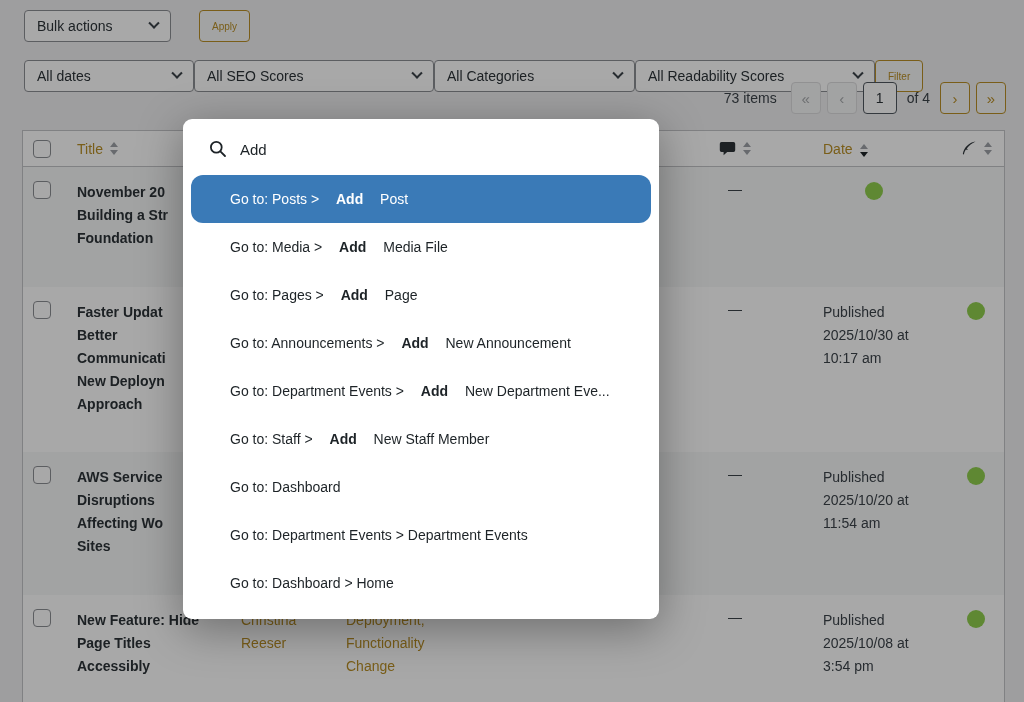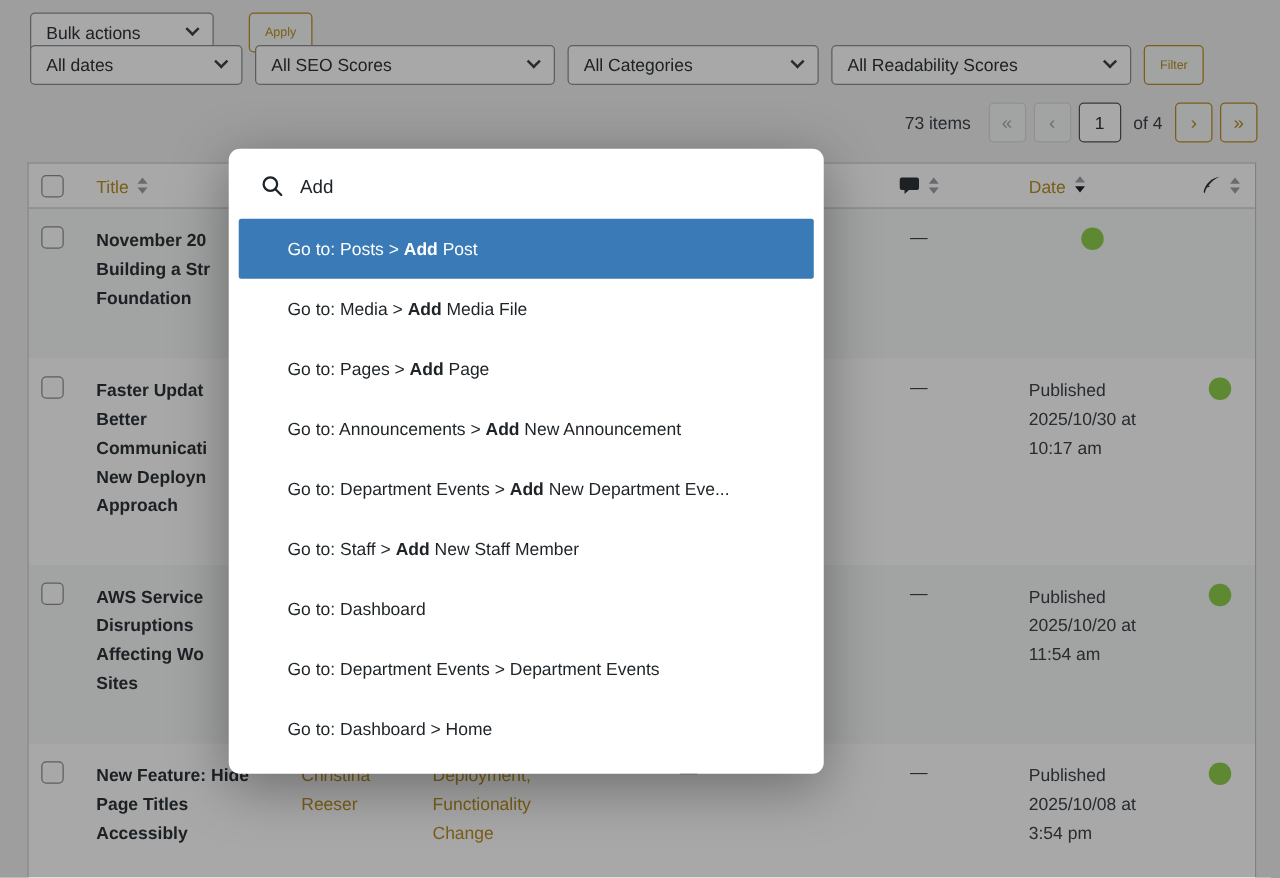--- a/index.html
+++ b/index.html
@@ -14,21 +14,21 @@
     --accent-dark:#b98f26;
     --green:#90cf4e;
     --border:#c3c4c7;
     --input-border:#8c8f94;
     --dark:#1d2327;
     --mid:#3c434a;
   }
 
   
   .toolbar-row1 { position:absolute; top:10px; left:24px; display:flex; gap:28px; }
-  .toolbar-row2 { position:absolute; top:36px; left:24px; display:flex; gap:10px; }
+  .toolbar-row2 { position:absolute; top:60px; left:24px; display:flex; }
 
   .select {
     display:flex; align-items:center; justify-content:space-between;
     background:#fff; border:1px solid var(--input-border); border-radius:4px;
     height:32px; padding:0 12px; color:#2c3338; cursor:pointer;
   }
   .chev {
     width:8px; height:8px; border-right:2px solid #3c434a; border-bottom:2px solid #3c434a;
     transform:rotate(45deg) translate(-2px,-2px); flex:none; margin-left:12px;
   }
@@ -59,21 +59,21 @@
     position:absolute; top:130px; left:22px; width:983px;
     background:#fff; border:1px solid var(--border);
   }
   .trow { display:grid; grid-template-columns:38px 170px 105px 125px 180px 160px 145px 60px; }
   .thead { height:36px; background:#fff; border-bottom:1px solid var(--border); align-items:center; }
   .cell-cb { display:flex; align-items:flex-start; justify-content:center; padding-top:14px; }
   .thead .cell-cb { padding-top:0; align-items:center; }
   .checkbox { width:18px; height:18px; border:1px solid var(--input-border); border-radius:4px; background:#fff; cursor:pointer; }
   .th-title { display:flex; align-items:center; gap:7px; padding-left:16px; color:var(--accent-dark); cursor:pointer; }
   .th-comments { display:flex; align-items:center; justify-content:center; gap:7px; padding-left:28px; cursor:pointer; }
-  .th-date { display:flex; align-items:flex-start; gap:7px; padding-left:22px; color:var(--accent-dark); cursor:pointer; }
+  .th-date { display:flex; align-items:flex-end; gap:7px; padding-left:22px; color:var(--accent-dark); cursor:pointer; }
   .th-status { display:flex; align-items:center; justify-content:center; gap:7px; cursor:pointer; }
   .sorters { display:inline-flex; flex-direction:column; gap:3px; }
   .tri-up { width:0; height:0; border-left:4px solid transparent; border-right:4px solid transparent; border-bottom:5px solid #9ea2a8; }
   .tri-down { width:0; height:0; border-left:4px solid transparent; border-right:4px solid transparent; border-top:5px solid #9ea2a8; }
   .tri-dark { border-top-color:var(--dark); }
 
   .row-odd { background:#f6f7f7; }
   .row-even { background:#fff; }
   .cell-title {
     padding:14px 6px 0 16px; font-weight:700; color:#2c3338;
@@ -96,21 +96,21 @@
     z-index:20; overflow:hidden;margin-top:12px;
   }
   .search-row { display:flex; align-items:center; gap:13px; padding:21px 26px 11px 26px; }
   .search-input {
     border:none; outline:none; flex:1; font-size:15px; color:var(--dark);
     font-family:"Liberation Sans", sans-serif; background:transparent;
   }
   .results { padding:6px 8px 8px 8px; }
   .result {
     height:48px; display:flex; align-items:center; padding-left:39px;
-    font-size:14px; color:var(--dark); border-radius:2px; cursor:pointer; white-space:pre;
+    font-size:14px; color:var(--dark); border-radius:12px; cursor:pointer; white-space:pre;gap:13px;
   }
   .result b { font-weight:700; }
   .result.selected { background:#3a7ab7; color:#fff; }
 </style>
 </head>
 <body>
 
 <div class="toolbar-row1">
   <div class="select" style="width:147px">
     <span>Bulk actions</span>

